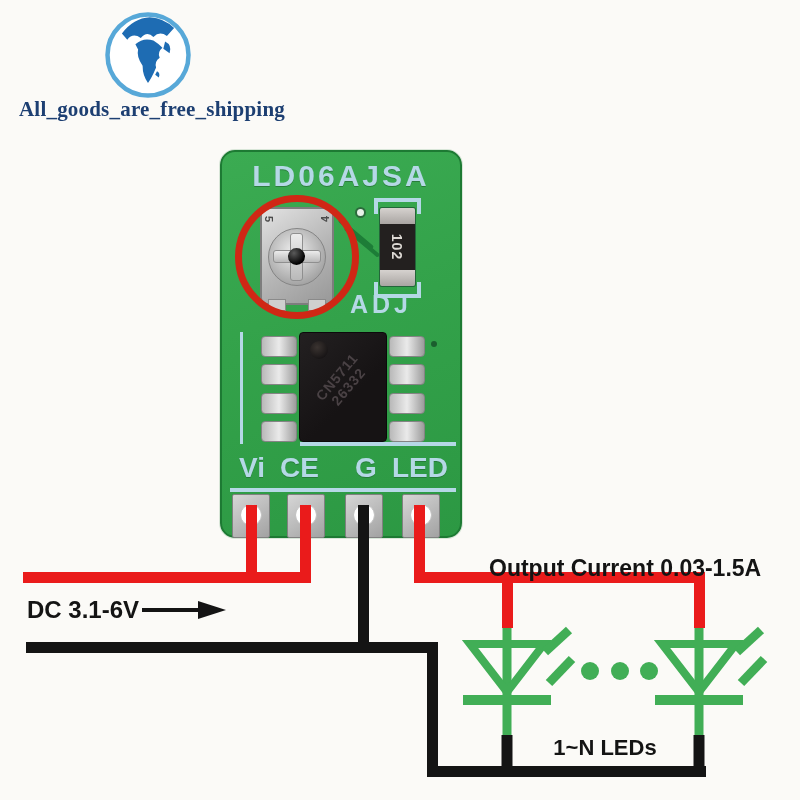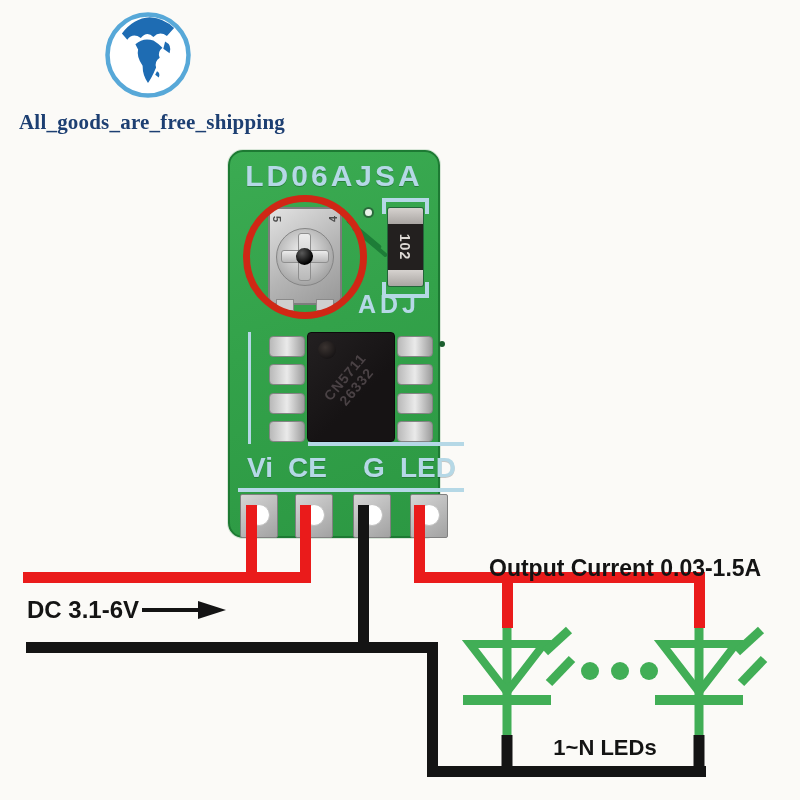--- a/index.html
+++ b/index.html
@@ -6,25 +6,25 @@
   #canvas{
     position:relative;width:800px;height:800px;overflow:hidden;
     background:#fbfaf7;
     font-family:"Liberation Sans",sans-serif;
   }
   
   #logo-globe{position:absolute;left:103px;top:9px;width:90px;height:92px;}
   #logo-caption{
     position:absolute;left:2px;top:97px;width:300px;text-align:center;
     font-family:"Liberation Serif",serif;font-size:21px;font-weight:600;
-    color:#1d3f72;letter-spacing:.2px;white-space:nowrap;margin-top:13px;
+    color:#1d3f72;letter-spacing:.2px;white-space:nowrap;
   }
   
   #pcb{
-    position:absolute;left:228px;top:150px;width:212px;height:388px;
+    position:absolute;left:220px;top:150px;width:242px;height:388px;
     background:linear-gradient(160deg,#3bab52 0%,#33a24a 45%,#2c9843 100%);
     border:2px solid #1d7a33;border-radius:15px;box-sizing:border-box;z-index:2;
     box-shadow:0 0 0 1px #d8e6d8;
   }
   #pcb-title{
     position:absolute;left:0;top:7px;width:100%;text-align:center;
     font-size:30px;font-weight:700;letter-spacing:3px;color:#b5d8e6;
     text-shadow:0 1px 0 rgba(0,0,0,.25);
   }
   

